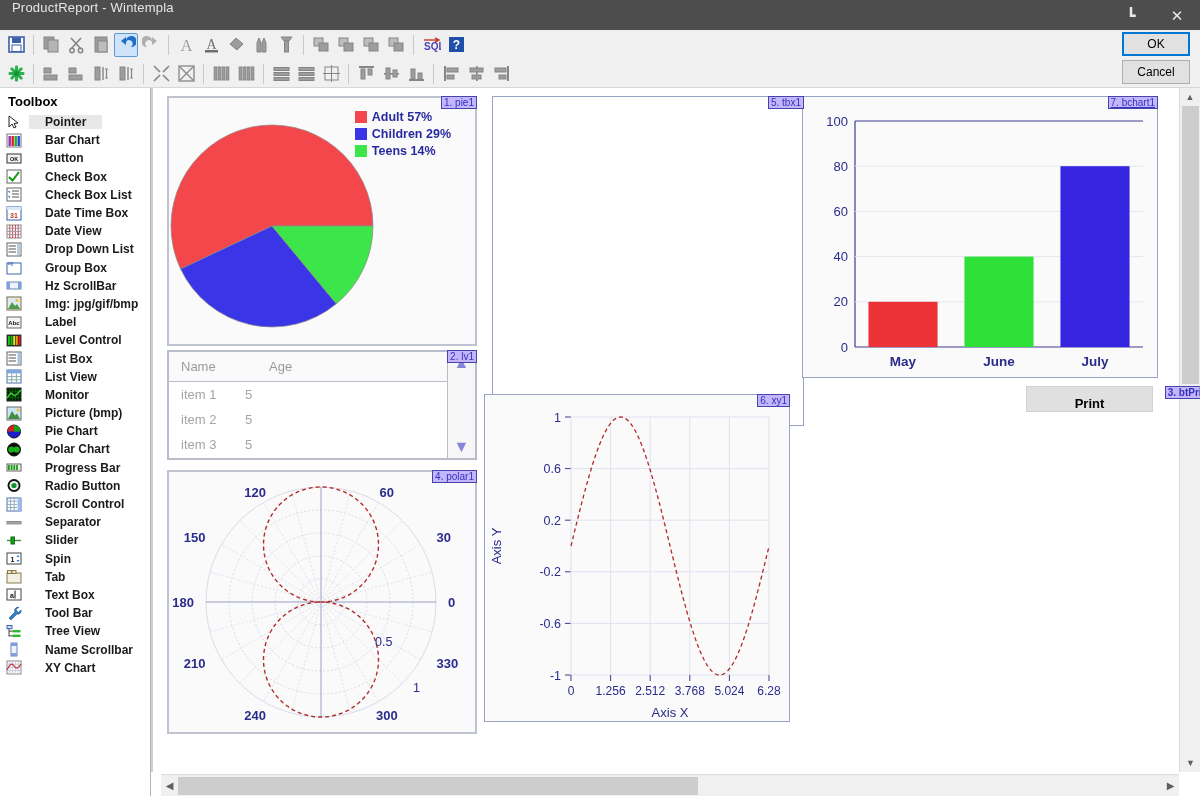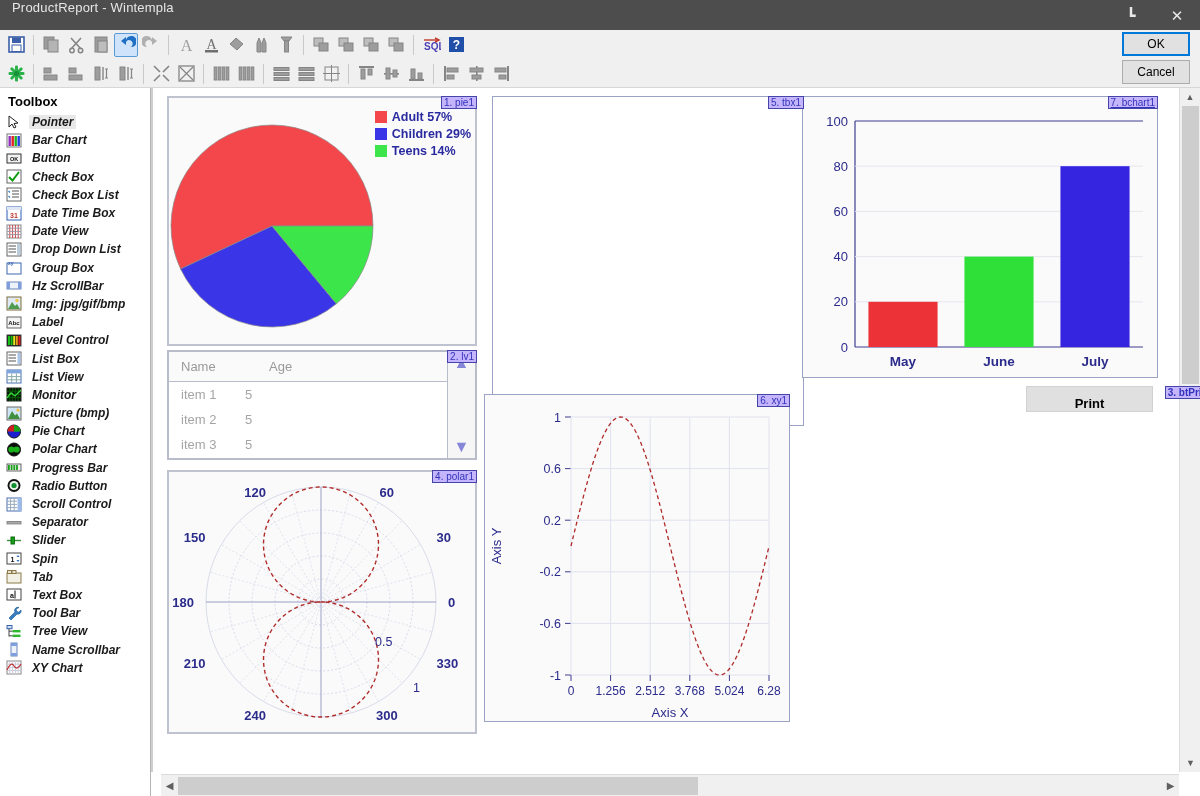--- a/index.html
+++ b/index.html
@@ -59,41 +59,41 @@
   #toolbox .tbx-title {
     font-weight:bold; font-size:13px; color:#000; padding:6px 0 3px 8px;
     border-bottom:1px solid transparent;
   }
   .tbx-item {
     display:flex; align-items:center; height:18.2px; padding-left:6px; gap:7px;
     font-size:12px; font-weight:bold; color:#1a1a1a; white-space:nowrap;
   }
   .tbx-item.sel .lbl { background:#e8e8e8; }
   .tbx-ico { width:16px; height:15px; flex:0 0 16px; display:block; }
-  .tbx-item .lbl { padding:0 3px;font-style:italic; }
+  .tbx-item .lbl { padding:0 16px; }
 
   
   #canvaswrap { flex:1; position:relative; background:#ffffff; }
   #canvas {
     position:absolute; left:10px; top:0; right:22px; bottom:24px;
     background:#ffffff;
   }
 
   
   .tag {
     position:absolute; font-size:10px; color:#3333bb; background:#c4b5fd;
     border:1px solid #4444aa; padding:0 2px; line-height:12px; height:13px;
     white-space:nowrap; z-index:5;
   }
 
   .panel { position:absolute; background:#fafafa; }
 
   
   #pie-panel { left:6px; top:8px; width:310px; height:250px; border:2px solid #bfc3cf; background:#fafafa; }
-  #pie-legend { position:absolute; right:4px; top:10px; font-size:12.5px; color:#2a2aa0; font-weight:bold; }
+  #pie-legend { position:absolute; right:24px; top:10px; font-size:12.5px; color:#2a2aa0; font-weight:bold; }
   #pie-legend div { display:flex; align-items:center; gap:5px; height:17px; }
   #pie-legend i { width:12px; height:12px; display:inline-block; }
 
   
   #lv-panel { left:6px; top:262px; width:310px; height:110px; border:2px solid #b9bdc9; background:#fafafa; }
   #lv-head { display:flex; height:30px; align-items:center; border-bottom:1px solid #b9bdc9; color:#9a9a9a; font-size:13px;gap:24px;}
   #lv-head .c1 { width:76px; padding-left:12px; }
   #lv-body { background:#fff; height:76px; }
   .lv-row { display:flex; height:25px; align-items:center; color:#a5a5a5; font-size:13px; }
   .lv-row .c1 { width:76px; padding-left:12px; }

